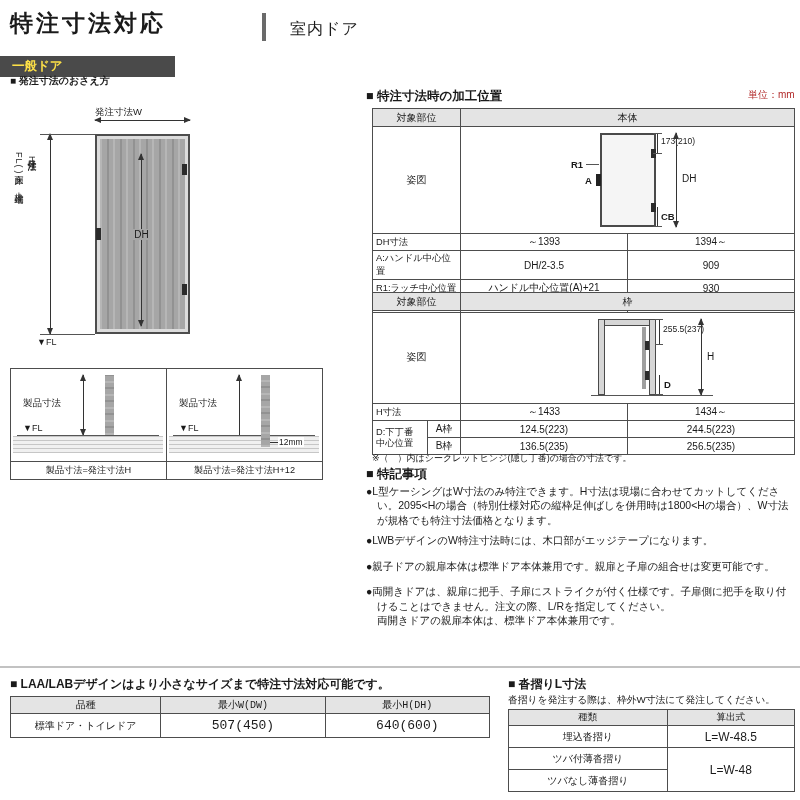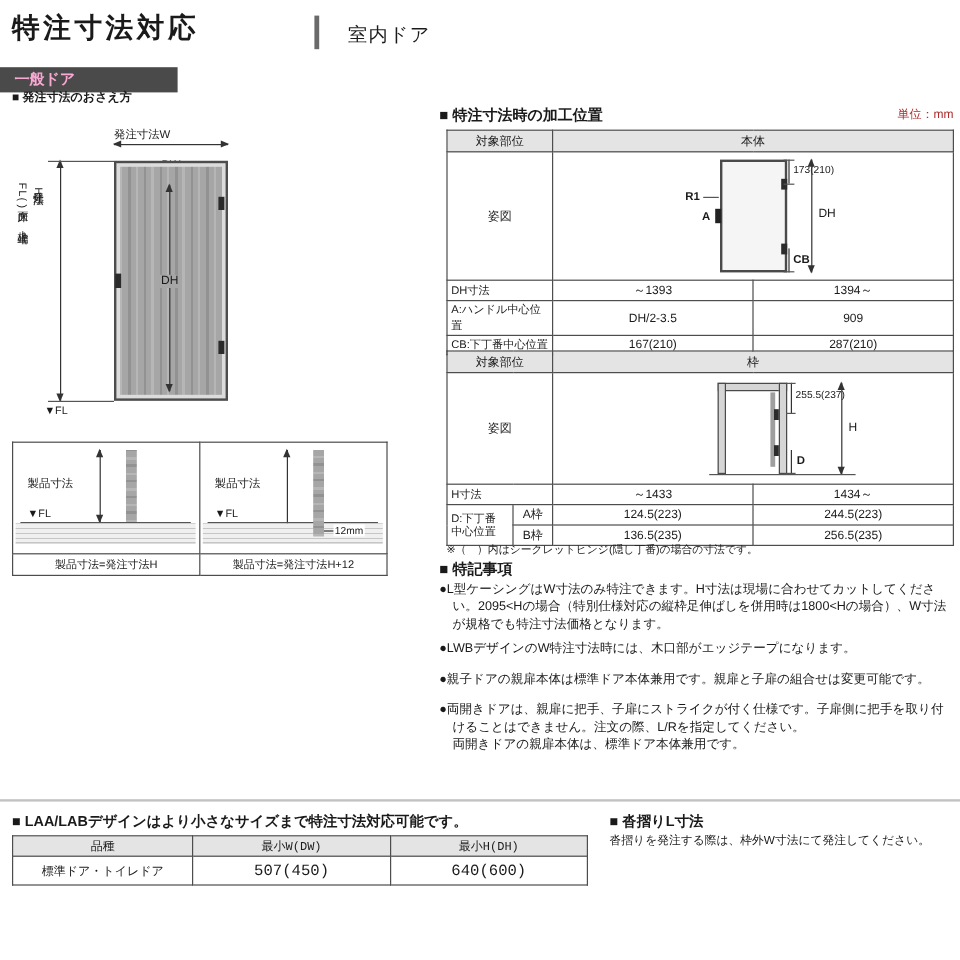--- a/index.html
+++ b/index.html
@@ -24,21 +24,21 @@
   .hdim::after{content:'';position:absolute;right:-1px;top:-3px;border-top:3px solid transparent;border-bottom:3px solid transparent;border-left:7px solid #333;}
   .tick{position:absolute;background:#555;}
   .hinge{position:absolute;background:#2b2b2b;}
   .wood{background:#a6a6a6;background-image:repeating-linear-gradient(90deg,rgba(255,255,255,.18) 0 2px,rgba(0,0,0,0) 2px 7px,rgba(0,0,0,.12) 7px 9px,rgba(0,0,0,0) 9px 13px);}
   .woodv{background:#a6a6a6;background-image:repeating-linear-gradient(0deg,rgba(255,255,255,.18) 0 2px,rgba(0,0,0,0) 2px 7px,rgba(0,0,0,.12) 7px 9px,rgba(0,0,0,0) 9px 13px);}
   .hatch{background:repeating-linear-gradient(180deg,#c6c6c6 0 1px,#f0f0f0 1px 4px);}
   
   #title{left:10px;top:8px;font-size:23px;font-weight:bold;letter-spacing:3px;}
   #tdiv{left:262px;top:13px;width:4px;height:28px;background:#6a6a6a;}
   #subtitle{left:290px;top:19px;font-size:16px;letter-spacing:1px;}
-  #band{left:0;top:56px;width:148px;height:21px;background:#4a4a4a;color:#f9a8d4;font-size:12.5px;font-weight:bold;line-height:21px;padding-left:12px;}
+  #band{left:0;top:56px;width:175px;height:21px;background:#4a4a4a;color:#fde047;font-size:12.5px;font-weight:bold;line-height:21px;padding-left:12px;}
   
   #lh1{left:10px;top:74px;font-size:10px;}
   #doorDiag{left:10px;top:106px;width:332px;height:256px;}
   #odWlbl{left:85px;top:0;width:95px;text-align:left;font-size:9.5px;}
   #odWline{left:85px;top:14px;width:95px;}
   #dwlbl{left:90px;top:26px;width:85px;text-align:center;font-size:9.5px;}
   #dwline{left:90px;top:40px;width:85px;}
   #doorframe{left:85px;top:28px;width:95px;height:200px;border:2px solid #4d4d4d;background:#dcdcdc;}
   #doorpanel{left:90px;top:33px;width:85px;height:190px;}
   #dhline{left:131px;top:48px;height:172px;}
@@ -252,20 +252,25 @@
       <td class="lbl">DH寸法</td>
       <td class="c">～1393</td>
       <td class="c">1394～</td>
     </tr>
     <tr class="data">
       <td class="lbl">A:ハンドル中心位置</td>
       <td class="c">DH/2-3.5</td>
       <td class="c">909</td>
     </tr>
     <tr class="data">
+      <td class="lbl">R1:ラッチ中心位置</td>
+      <td class="c">ハンドル中心位置(A)+21</td>
+      <td class="c">930</td>
+    </tr>
+    <tr class="data">
       <td class="lbl">CB:下丁番中心位置</td>
       <td class="c">167(210)</td>
       <td class="c">287(210)</td>
     </tr>
   </tbody>
     </table>
 
   <table id="tbl2">
     <colgroup>
         <col>
@@ -352,14 +357,37 @@
     <tr>
       <td class="c">標準ドア・トイレドア</td>
       <td class="c big">507(450)</td>
       <td class="c big">640(600)</td>
     </tr>
   </tbody>
     </table>
 
   <div class="abs b" id="bh2">■ 沓摺りL寸法</div>
   <div class="abs" id="bdesc">沓摺りを発注する際は、枠外W寸法にて発注してください。</div>
+  <table id="kTbl">
+    <colgroup>
+        <col>
+        <col>
+      </colgroup>
+    <tbody>
+        <tr>
+      <th class="thbg">種類</th>
+      <th class="thbg">算出式</th>
+    </tr>
+    <tr>
+      <td class="c">埋込沓摺り</td>
+      <td class="c formulaCell">L=W-48.5</td>
+    </tr>
+    <tr>
+      <td class="c">ツバ付薄沓摺り</td>
+      <td class="c formulaCell" rowspan="2">L=W-48</td>
+    </tr>
+    <tr>
+      <td class="c">ツバなし薄沓摺り</td>
+    </tr>
+  </tbody>
+    </table>
 
 </div>
 
 </body></html>

